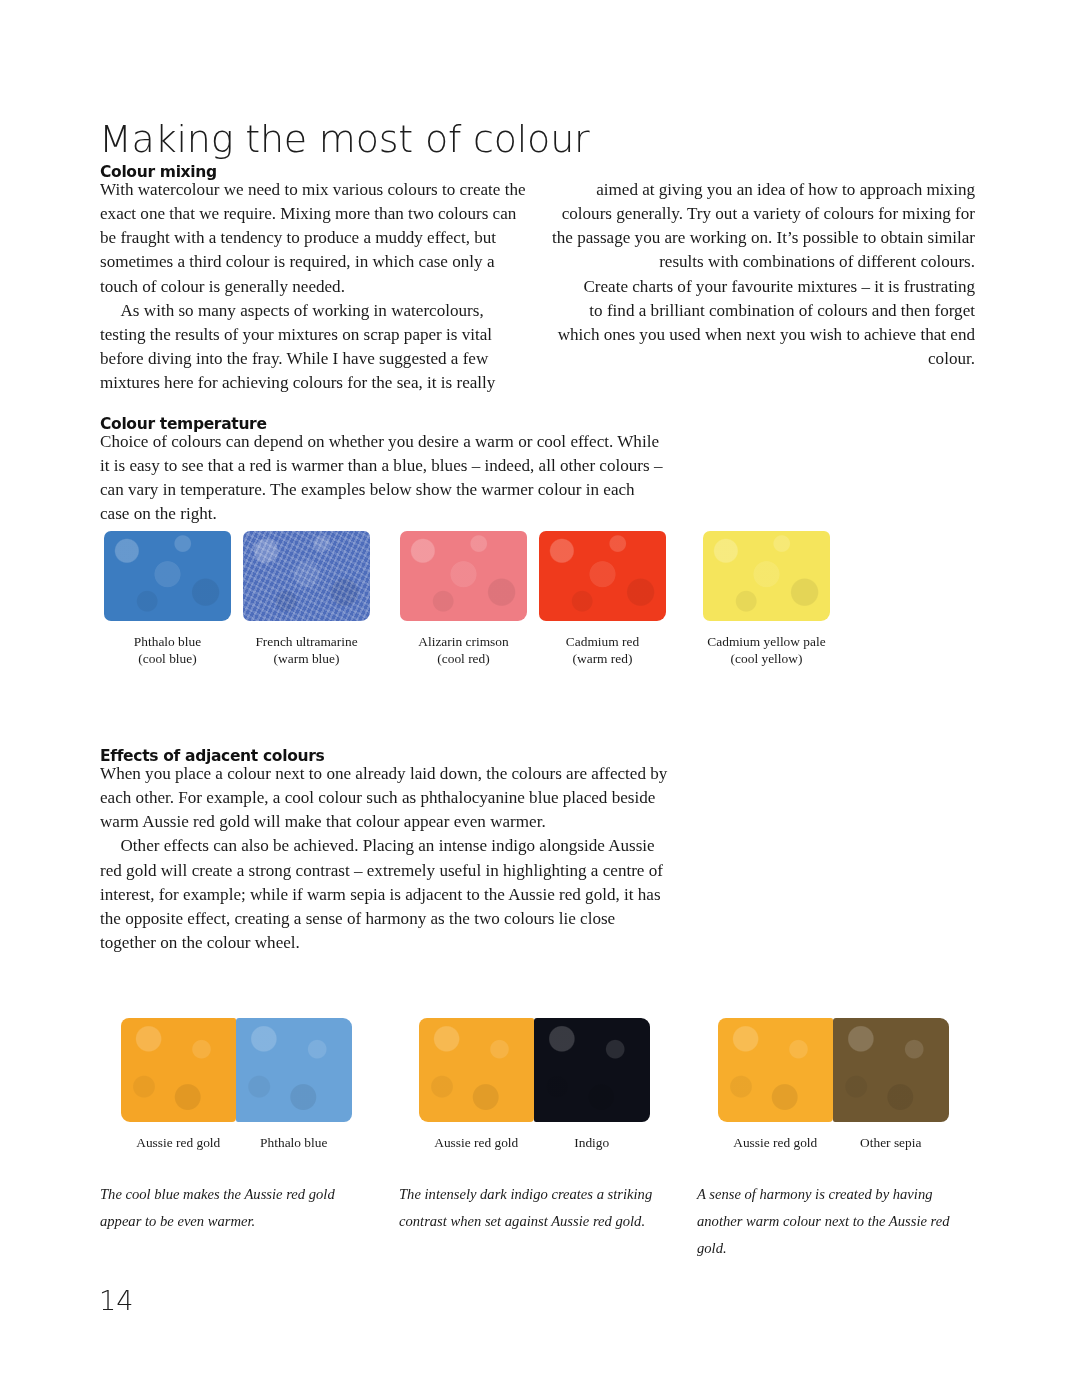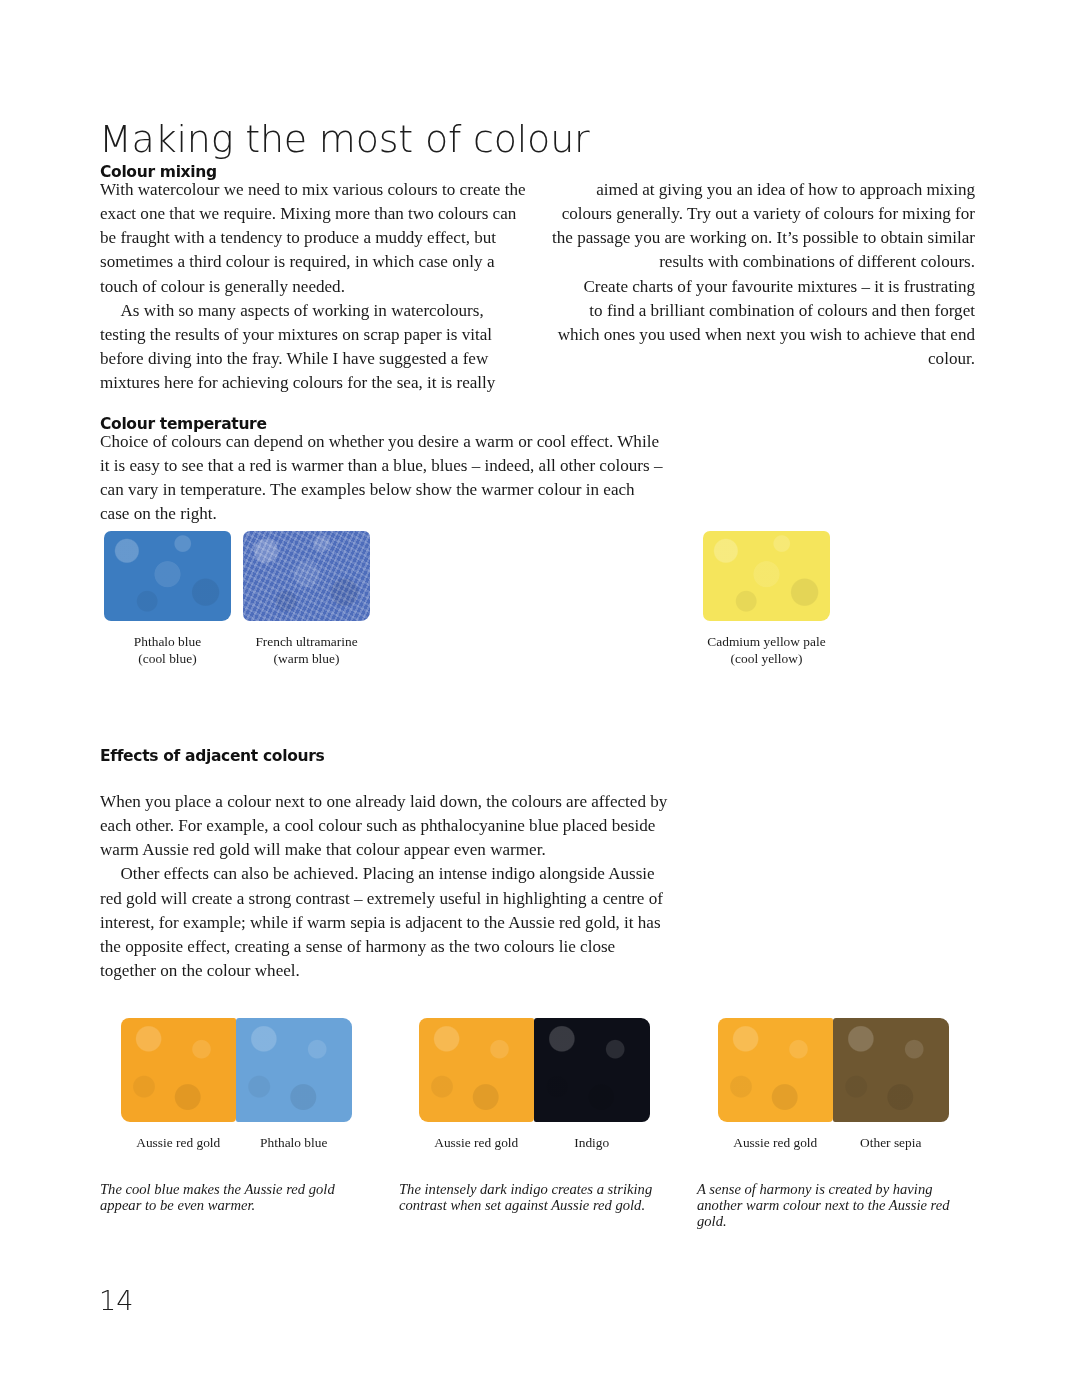--- a/index.html
+++ b/index.html
@@ -60,21 +60,21 @@
     line-height: 24.15px;
     color: #1a1a1a;
     text-align: left;
   }
   .body-col p { margin: 0; }
   .body-col p + p { text-indent: 1.2em; }
 
   #col-mix-left  { left: 100px; top: 178px; width: 427px; }
   #col-mix-right { left: 546px; top: 178px; width: 429px; text-align: right; }
   #col-temp      { left: 100px; top: 430px; width: 566px; }
-  #col-effects   { left: 100px; top: 762px; width: 572px; margin-top: 28px; }
+  #col-effects   { left: 100px; top: 762px; width: 572px; }
 
   
   .swatch-row {
     position: absolute;
     left: 0;
     top: 531px;
     width: 1075px;
     height: 145px;
   }
   .swatch-group {
@@ -195,21 +195,21 @@
     color: #1a1a1a;
     white-space: nowrap;
   }
 
   
   .fig-caption {
     position: absolute;
     font-family: "Liberation Serif", serif;
     font-style: italic;
     font-size: 14.6px;
-    line-height: 16px;
+    line-height: 27px;
     color: #1a1a1a;
   }
   #cap-1 { left: 100px; top: 1181px; width: 270px; }
   #cap-2 { left: 399px; top: 1181px; width: 272px; }
   #cap-3 { left: 697px; top: 1181px; width: 272px; }
 
   
   .page-number {
     position: absolute;
     left: 99px;
@@ -257,20 +257,36 @@
       </div>
       <div class="swatch-cell">
         <div class="swatch-chip grainy" style="background-color: rgb(78, 109, 187);"></div>
         <div class="swatch-caption">
           <span>French ultramarine</span>
           <span class="sub">(warm blue)</span>
         </div>
       </div>
     </div>
 
+    <div class="swatch-group" id="group-reds">
+      <div class="swatch-cell">
+        <div class="swatch-chip" style="background-color: rgb(239, 125, 132);"></div>
+        <div class="swatch-caption">
+          <span>Alizarin crimson</span>
+          <span class="sub">(cool red)</span>
+        </div>
+      </div>
+      <div class="swatch-cell">
+        <div class="swatch-chip" style="background-color: rgb(239, 58, 28);"></div>
+        <div class="swatch-caption">
+          <span>Cadmium red</span>
+          <span class="sub">(warm red)</span>
+        </div>
+      </div>
+    </div>
 
     <div class="swatch-group" id="group-yellows">
       <div class="swatch-cell">
         <div class="swatch-chip" style="background-color: rgb(245, 229, 92);"></div>
         <div class="swatch-caption">
           <span>Cadmium yellow pale</span>
           <span class="sub">(cool yellow)</span>
         </div>
       </div>
     </div>

